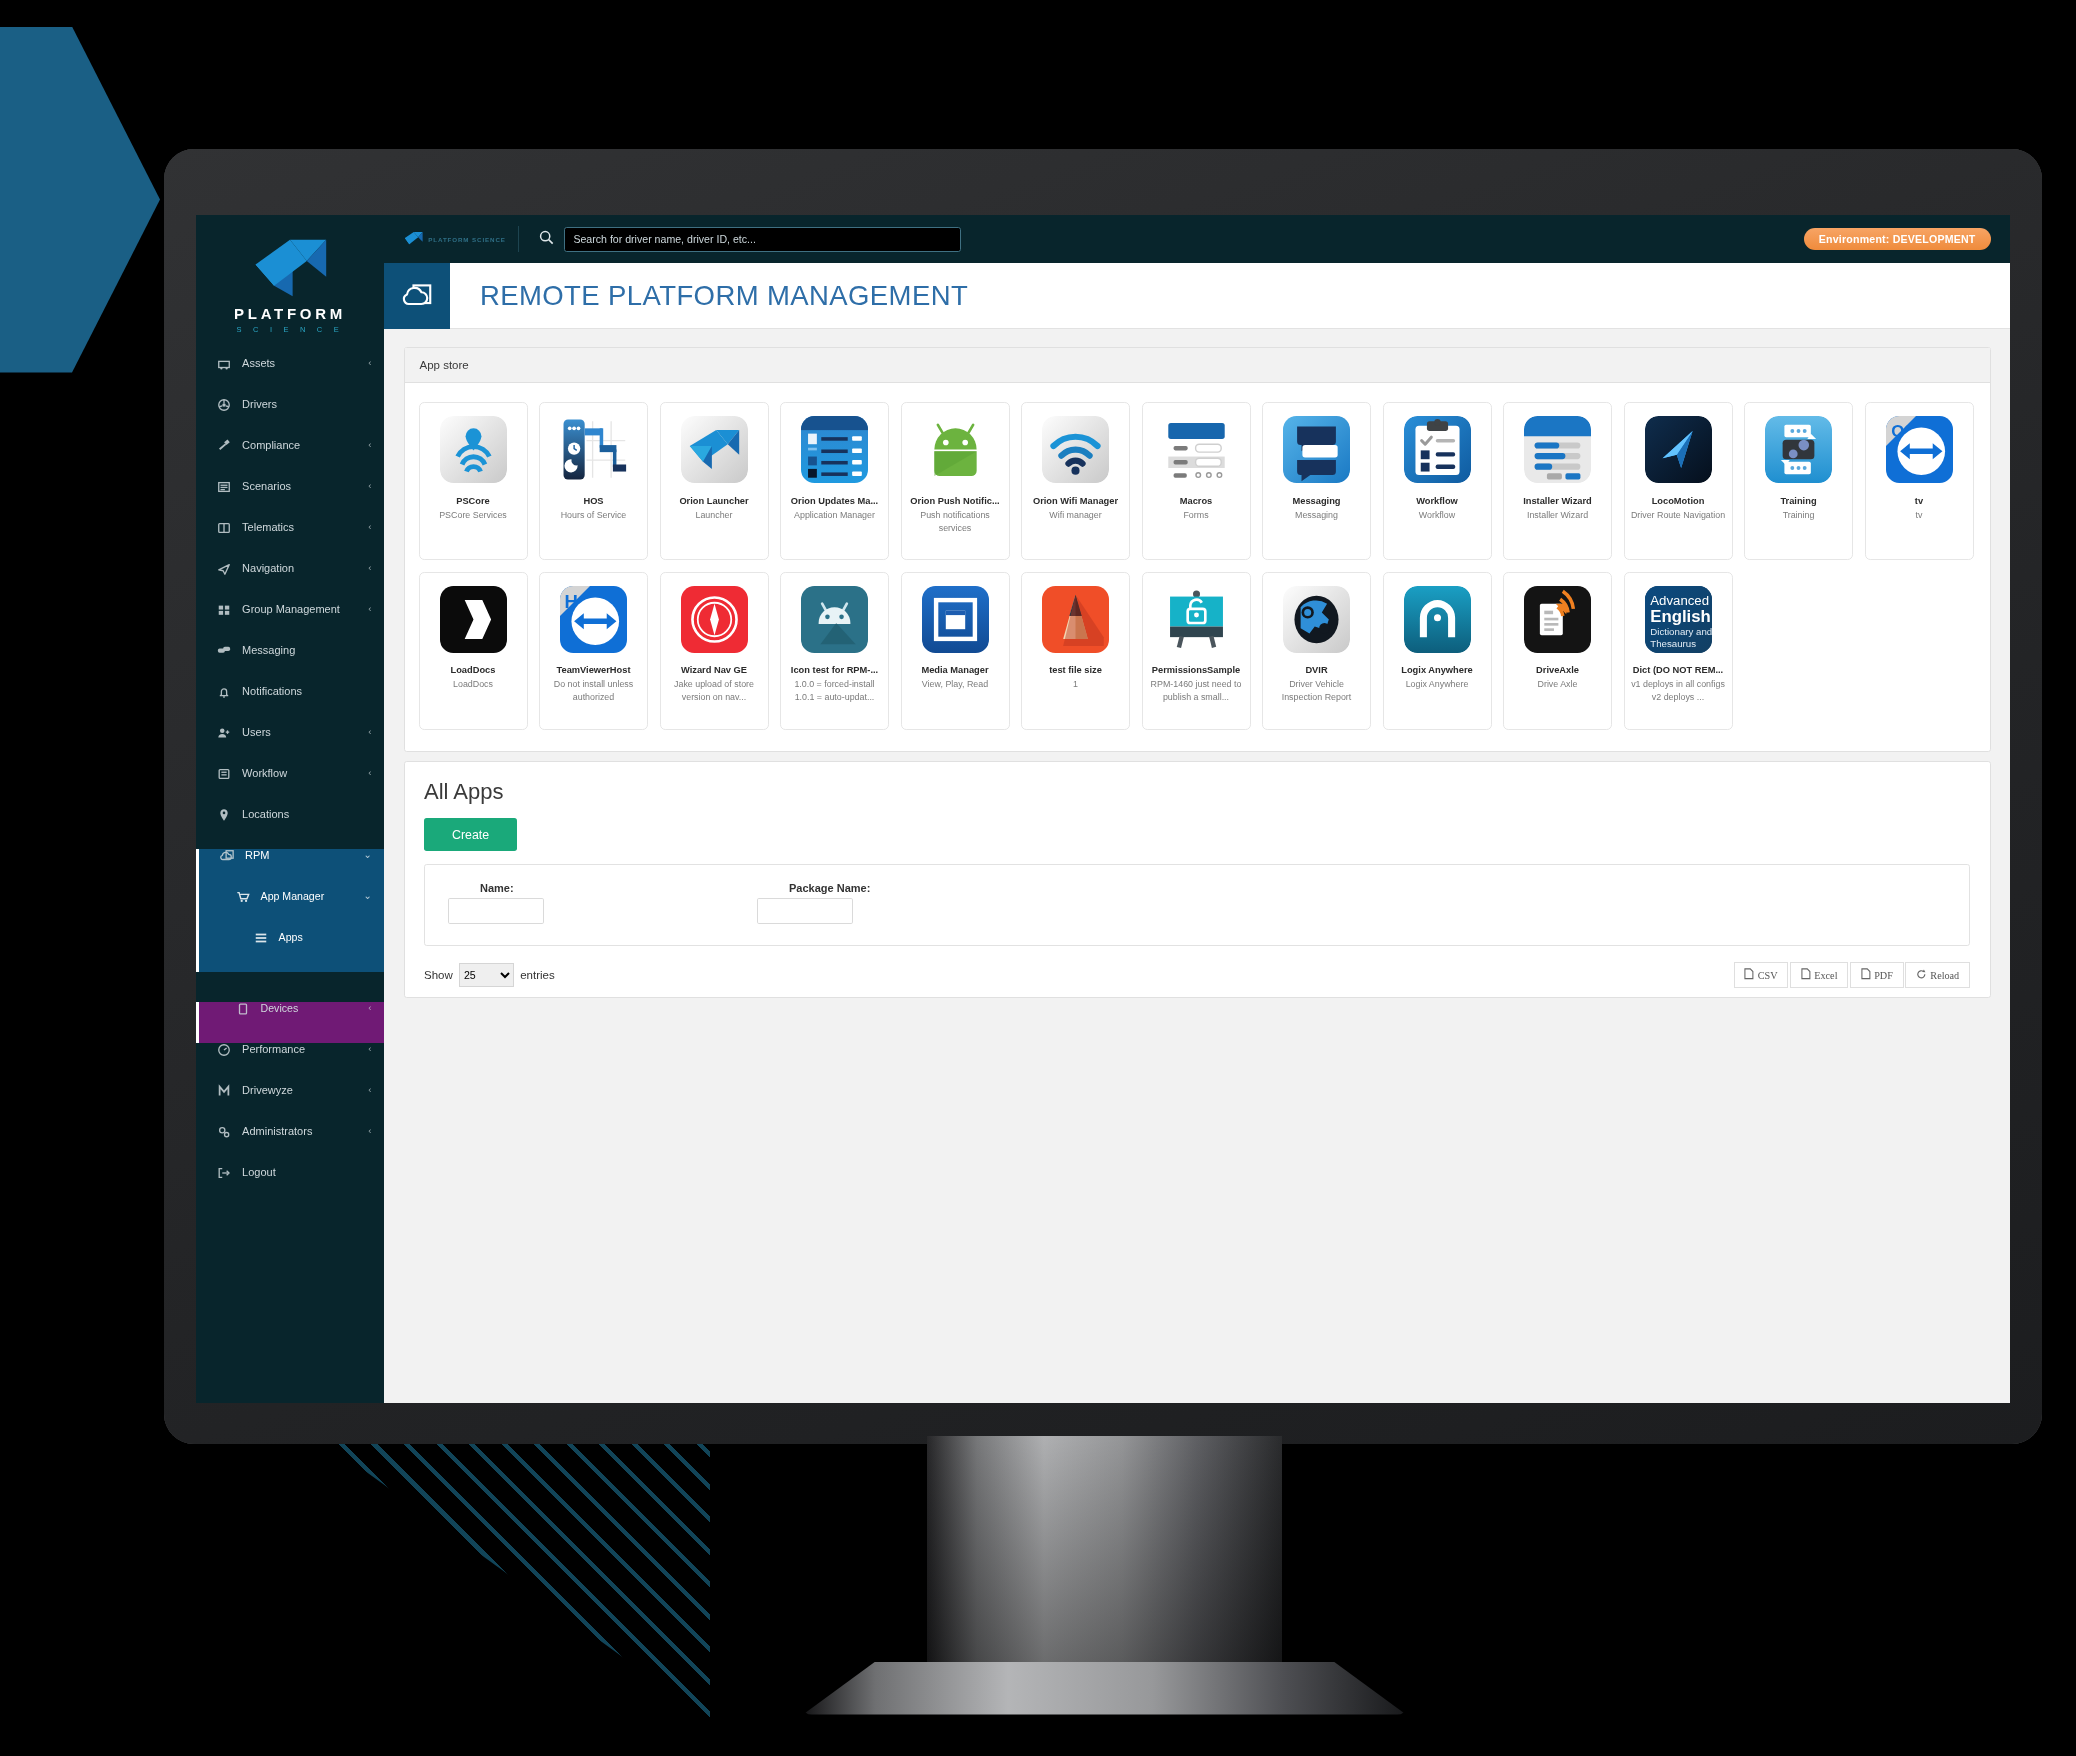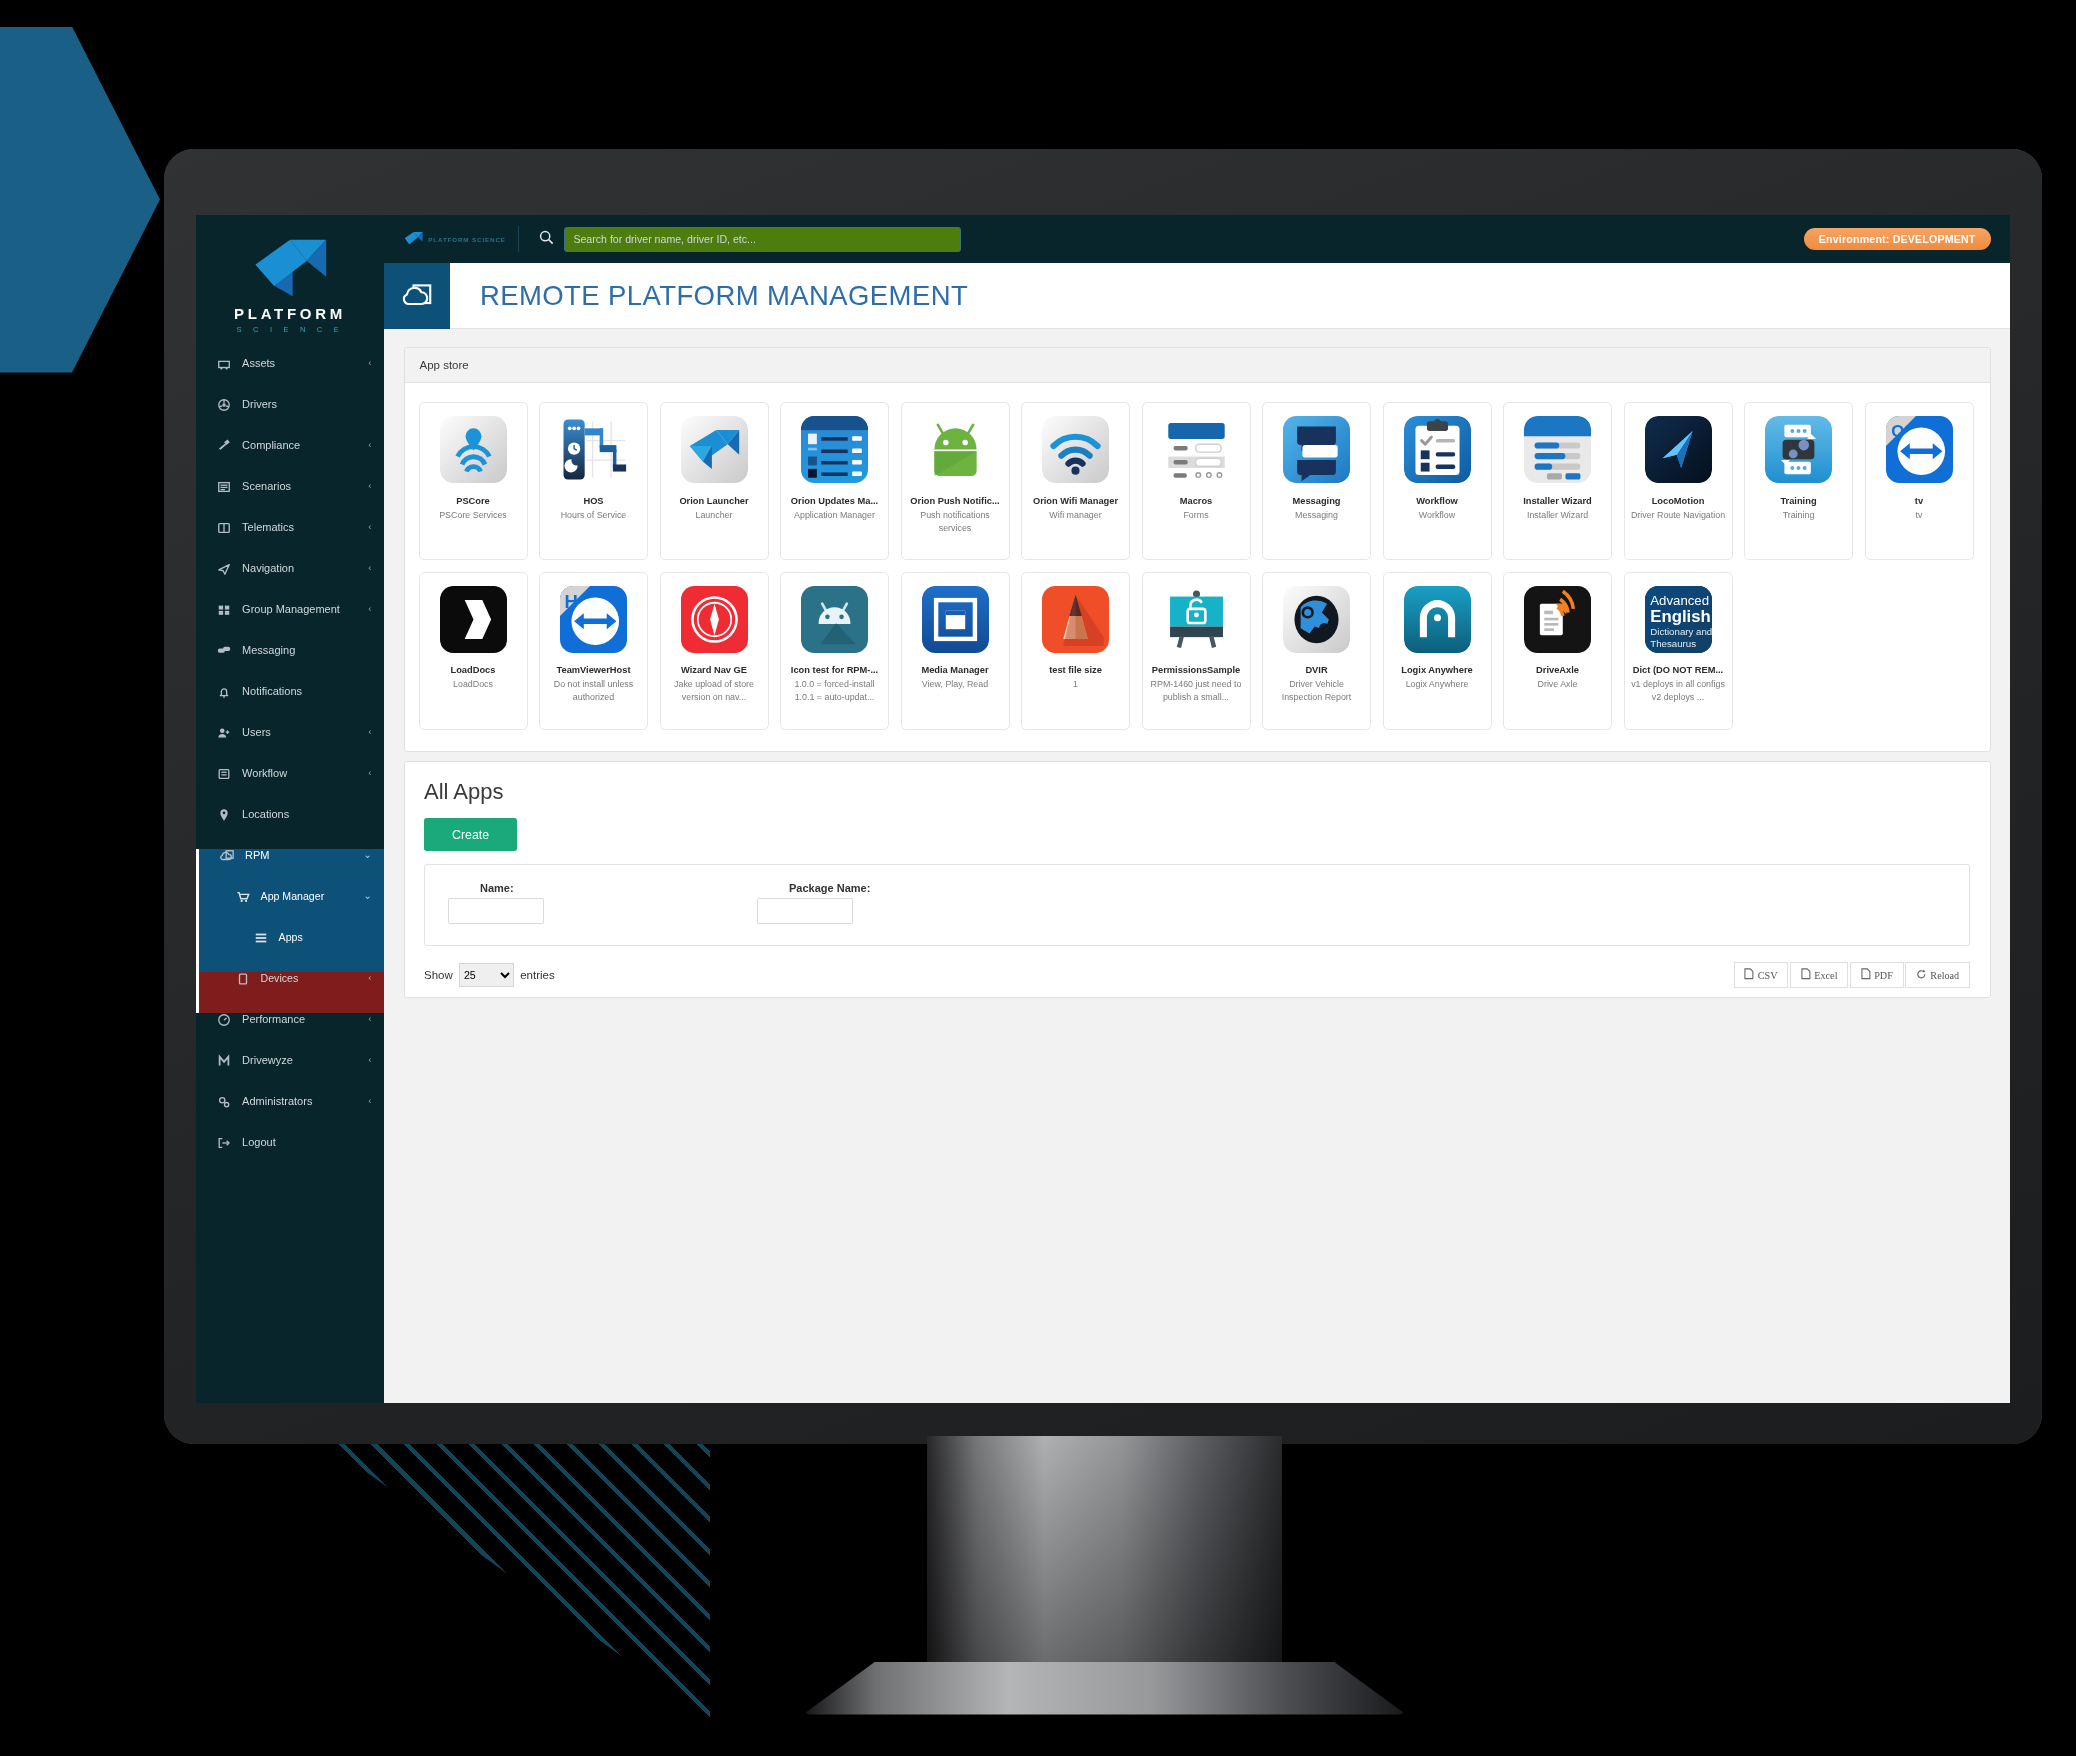--- a/index.html
+++ b/index.html
@@ -65,33 +65,33 @@
   .nav{ margin-top:7px;}
   .nav-item{ display:flex; align-items:flex-start; height:41px; padding:0 12.4px 0 19.5px;
              color:#cfd8dc; font-size:11px; cursor:pointer; position:relative;}
   .nav-item .ic{ width:17.7px; flex:0 0 17.7px; display:flex; align-items:center;
                  justify-content:center; opacity:.85; margin-right:8.9px;}
   .nav-item .lbl{ flex:1; white-space:nowrap;}
   .nav-item .car{ font-size:9.8px; opacity:.7;}
   .nav-item.active{ background:#0d5078; color:#fff;}
   .nav-item.sub{ padding-left:39px; font-size:10.6px;}
   .nav-item.sub2{ padding-left:57px; font-size:10.6px;}
-  .nav-item.devices{ background:#7f1d1d; }
+  .nav-item.devices{ background:#701a75;margin-top:30px; }
 
   
   .main{ flex:1; display:flex; flex-direction:column; min-width:0; background:#f2f2f2;}
   .topbar{ height:48px; background:#08252c; display:flex; align-items:center;
            padding:0 19.5px; flex:0 0 48px;}
   .topbar-logo{ width:106px; display:flex; align-items:center; gap:5.3px;}
   .tl-mark{width:19.5px;height:16px;position:relative;}
   .tl-txt{font-size:6.2px;color:#2f6f86;letter-spacing:0.9px;font-weight:700;}
   .tb-div{ width:0.9px; height:26.6px; background:#1d4450; margin:0 19.5px 0 8.9px;}
   .search-wrap{ display:flex; align-items:center; gap:10.6px;}
   .search-ic{ color:#dfe7ea; font-size:13.3px;}
-  .search-box{ width:397px; height:25px; background:#4d7c0f; border:0.9px solid #3f7082;
+  .search-box{ width:397px; height:25px; background:#000000; border:0.9px solid #3f7082;
                border-radius:2.7px; color:#e6eef1; font-size:10.6px; padding:0 8px;
                font-family:"Liberation Sans", sans-serif;}
   .search-box::placeholder{ color:#cdd8dc;}
   .env-badge{ margin-left:auto; background:linear-gradient(#f7a464,#ef8b3c);
               color:#fff; font-size:10.6px; font-weight:700; padding:5.3px 15px;
               border-radius:11.5px; letter-spacing:0.2px;}
 
   .pagehead{ height:66px; background:#fff; display:flex; align-items:center;
              flex:0 0 66px; border-bottom:0.9px solid #e2e2e2;}
   .ph-icon{ width:66px; height:66px; background:#0d5078; display:flex;

